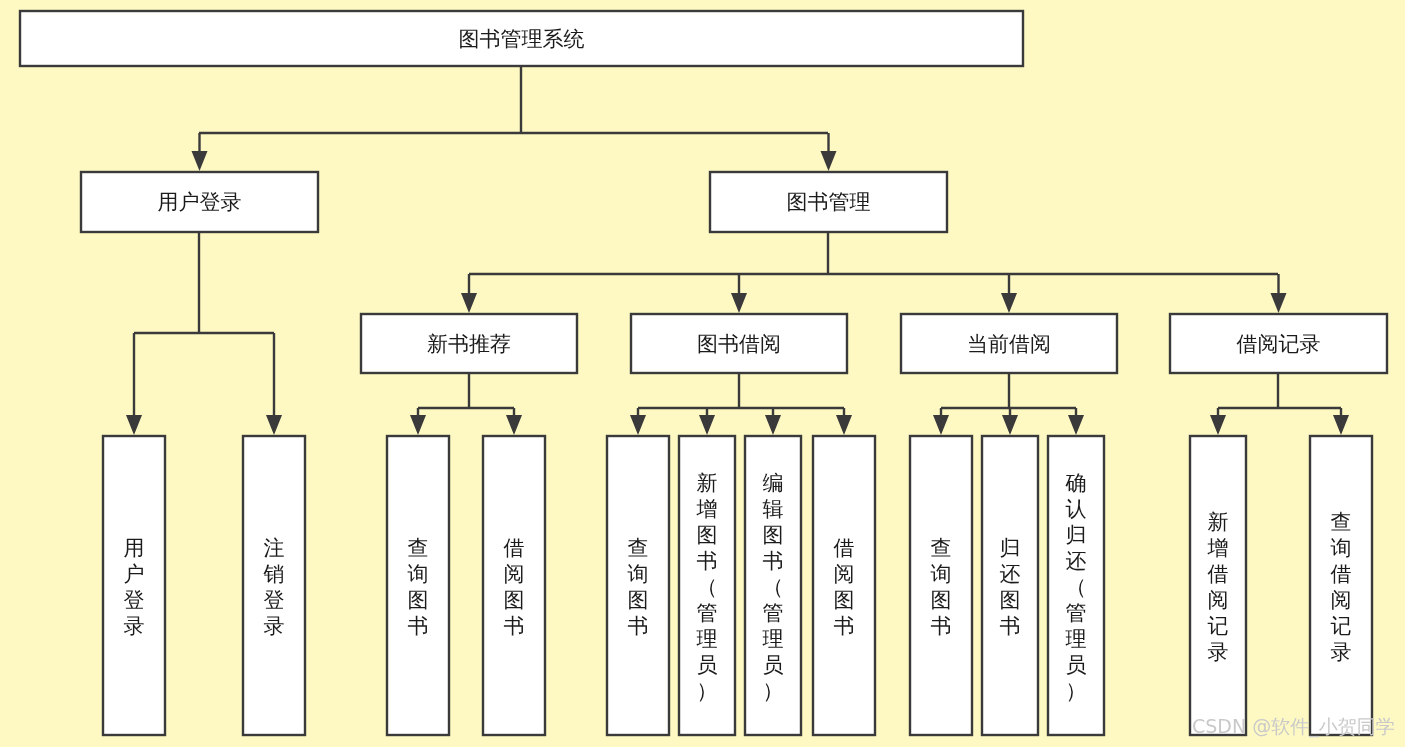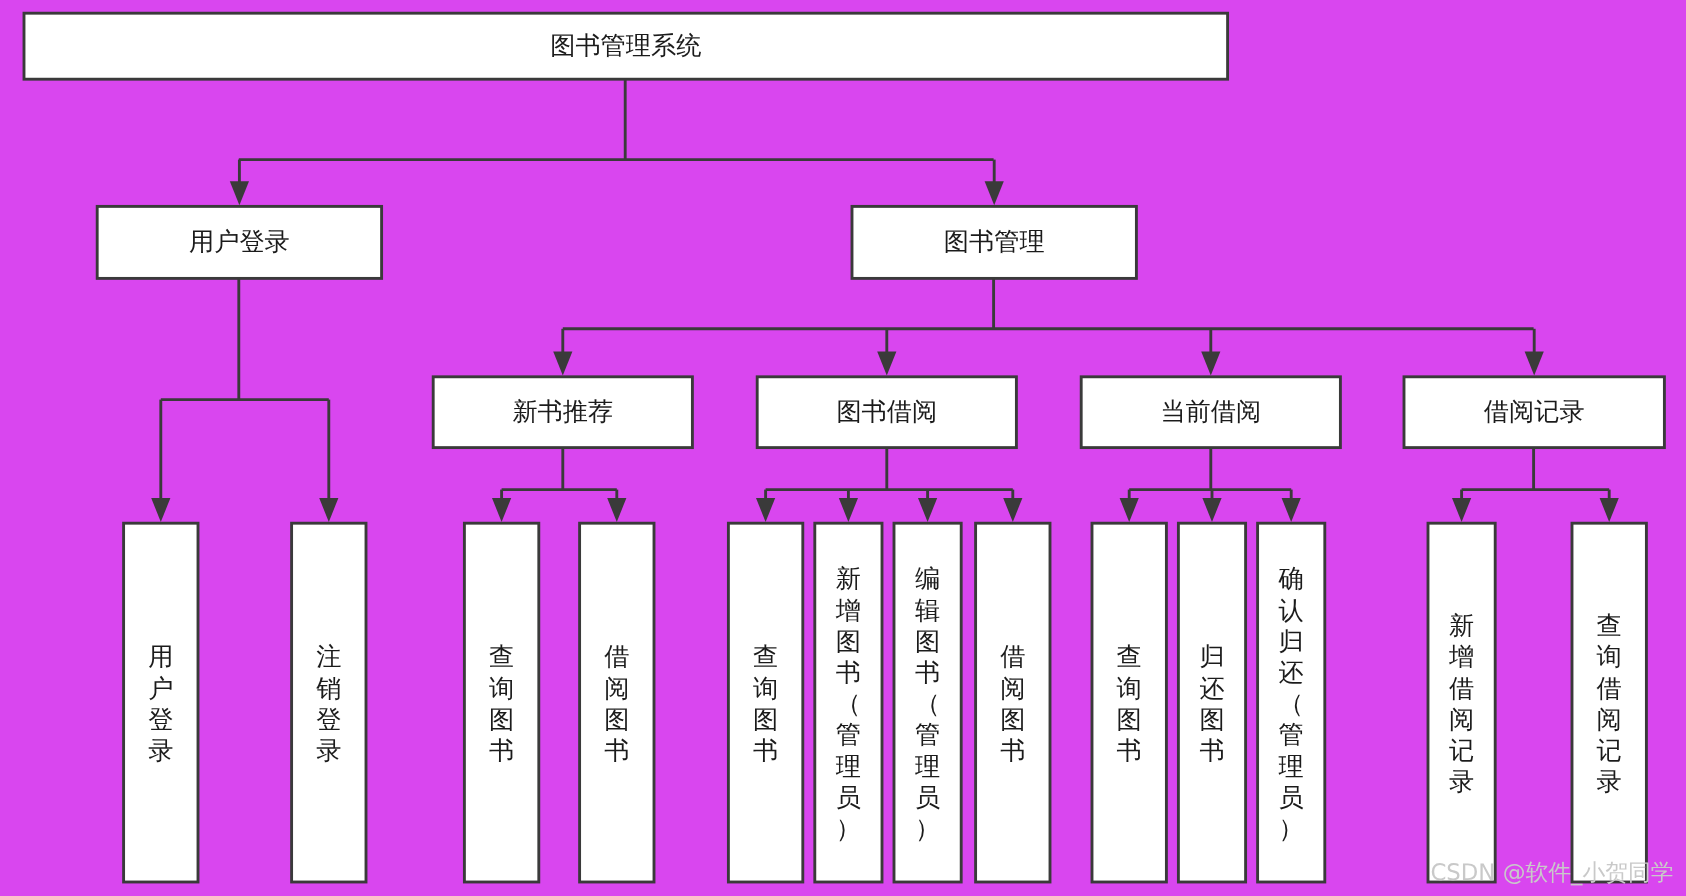--- a/index.html
+++ b/index.html
@@ -11,21 +11,21 @@
   body {
     font-family: "DejaVu Sans", "Liberation Sans", sans-serif;
     width: 1405px;
     height: 747px;
     overflow: hidden;
   }
   #diagram-root {
     position: relative;
     width: 1405px;
     height: 747px;
-    background: #d946ef;
+    background: #fef9c3;
   }
   svg.diagram-canvas {
     position: absolute;
     top: 0;
     left: 0;
     width: 1405px;
     height: 747px;
     display: block;
   }
   .node-box {

